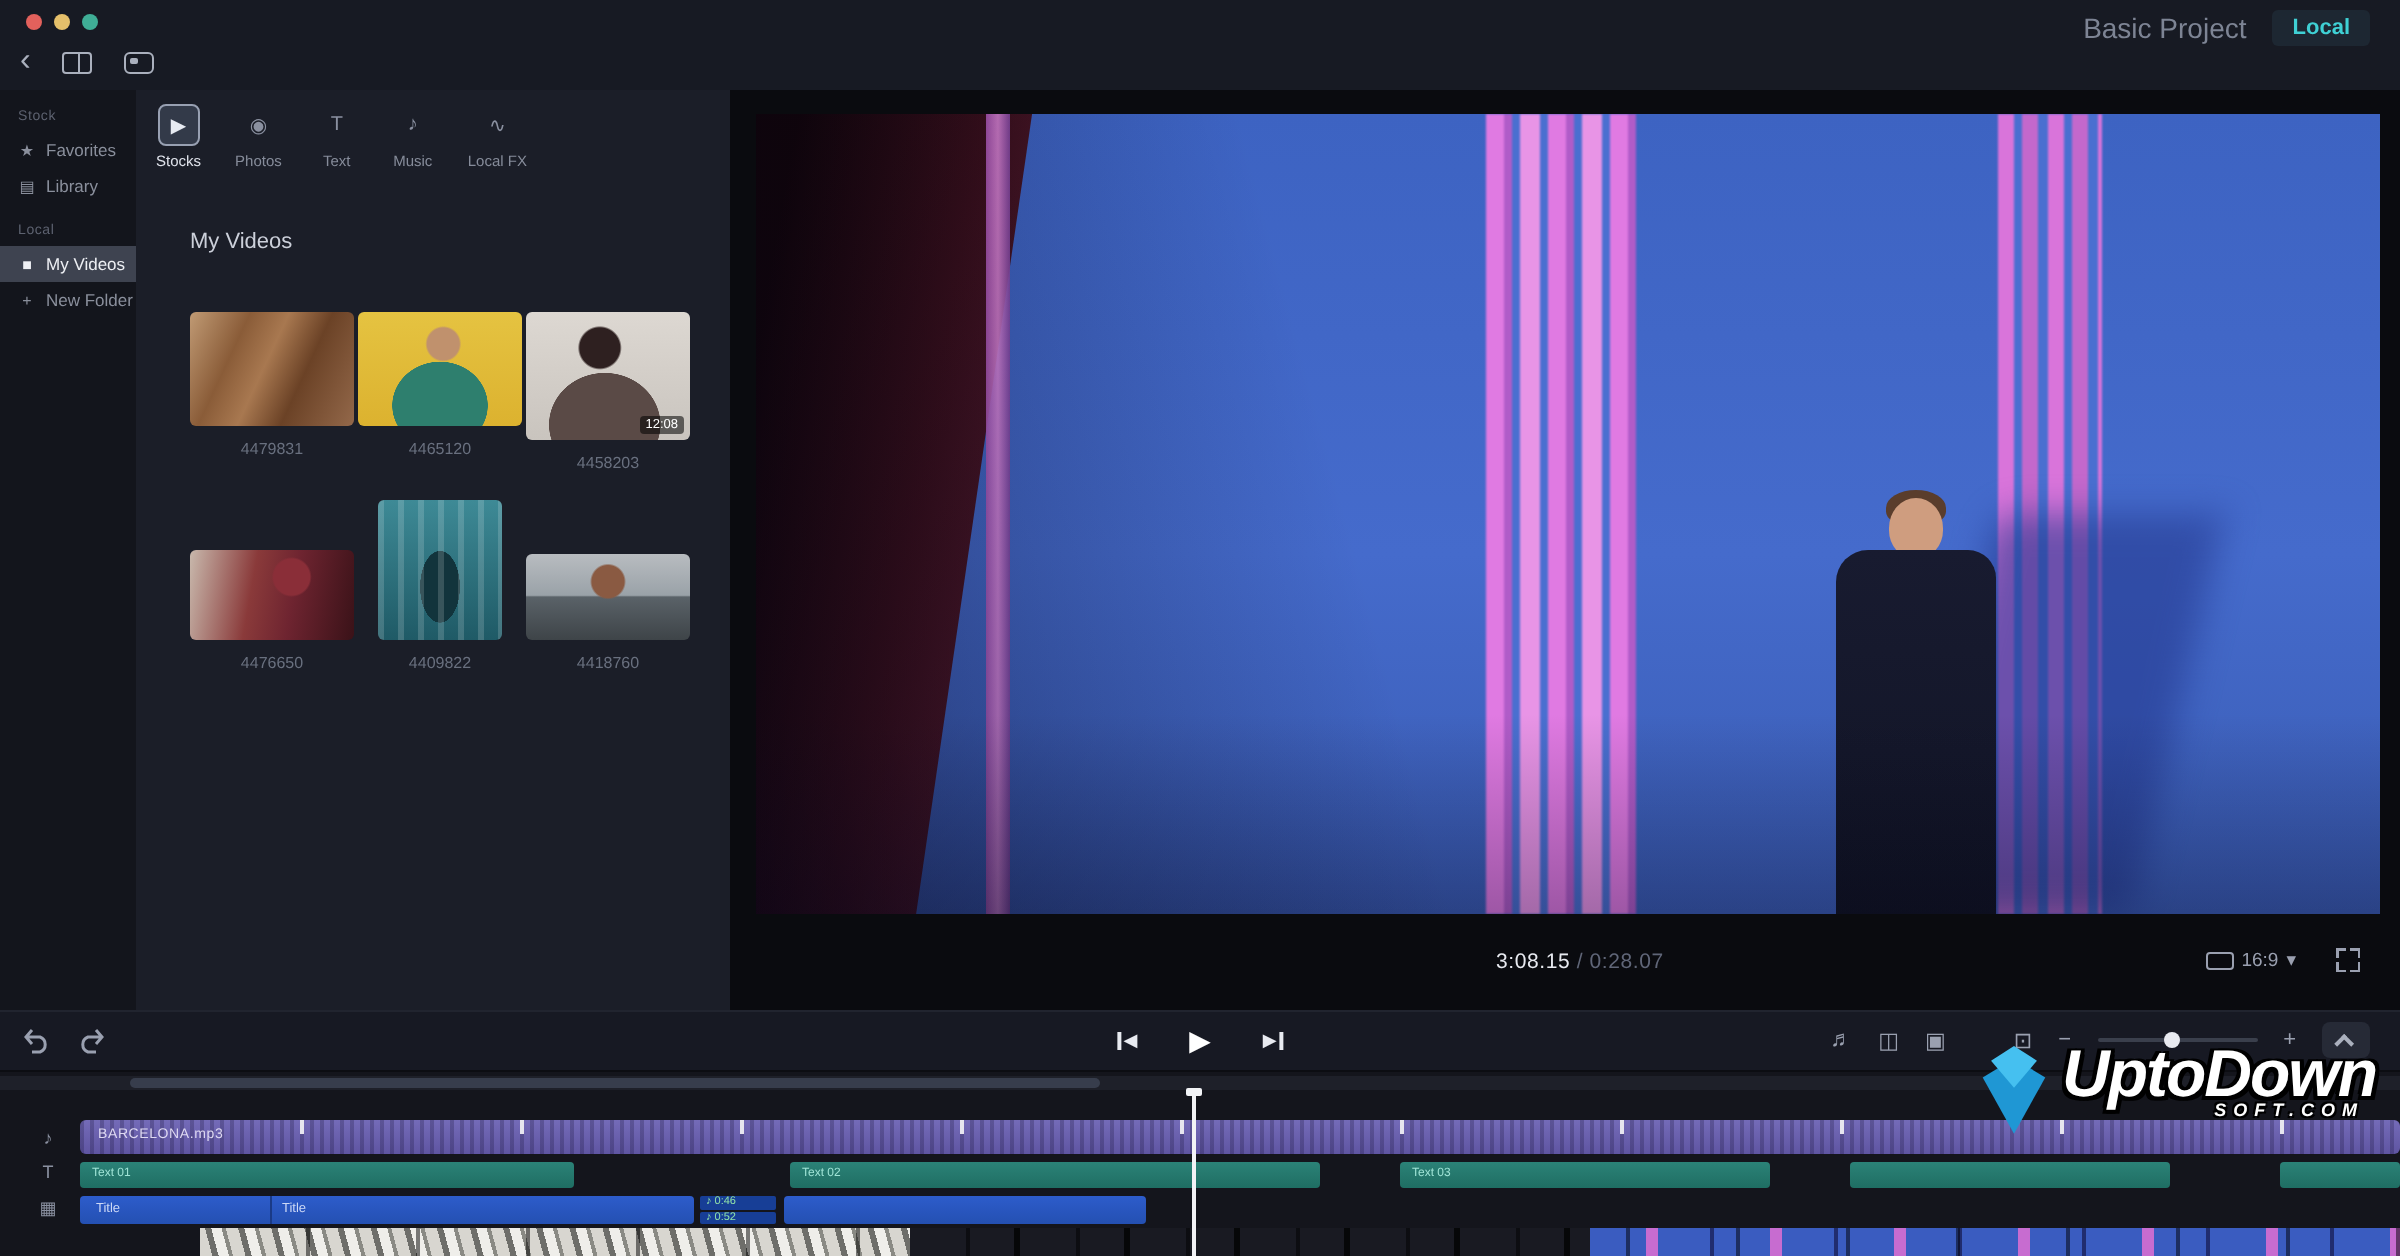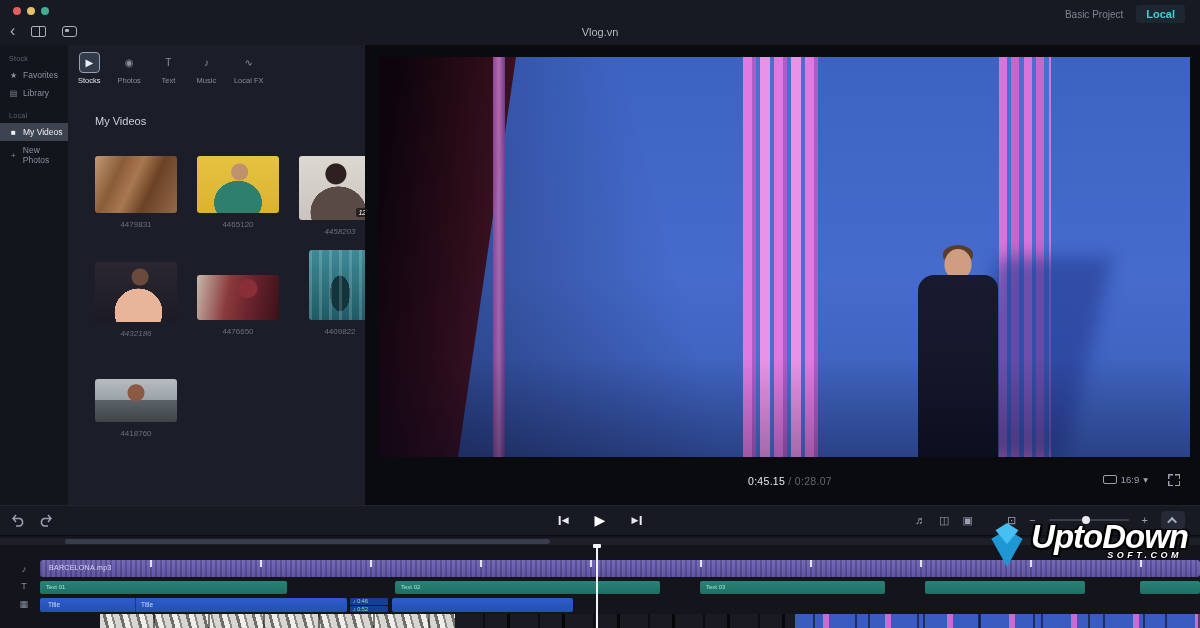--- a/index.html
+++ b/index.html
@@ -12,47 +12,47 @@
   .light { width:8px; height:8px; border-radius:50%; }
   .light.r { background:#e2615c; } .light.y { background:#e5c06b; } .light.g { background:#3fae96; }
   .nav-row { position:absolute; left:10px; top:24px; display:flex; align-items:center; gap:16px; }
   .back-btn { color:#aab0bd; font-size:16px; line-height:14px; cursor:default; }
   .book-icon { width:15px; height:11px; border:1.5px solid #aab0bd; border-radius:2px; position:relative; }
   .book-icon:before { content:""; position:absolute; left:50%; top:0; bottom:0; width:1.5px; background:#aab0bd; }
   .media-icon { width:15px; height:11px; border:1.5px solid #aab0bd; border-radius:3px; position:relative; }
   .media-icon:before { content:""; position:absolute; left:2px; top:2px; width:4px; height:3px; background:#aab0bd; border-radius:1px; }
   .tb-title { position:absolute; left:0; right:0; top:26px; text-align:center; font-size:11px; color:#b3b9c6; }
   .tb-right { position:absolute; right:14px; top:23px; display:flex; align-items:center; gap:14px; }
-  .project-label { font-size:10px; color:#7d8494; }
+  .project-label { font-size:14px; color:#7d8494; }
   .export-btn { font-size:11px; font-weight:bold; color:#3fd0d4; background:#1d2732; padding:3px 10px; border-radius:3px; }
 
   
   .rail { position:absolute; left:0; top:45px; width:68px; height:460px; background:#13151c; }
   .rail-header { font-size:7px; color:#5d6270; padding:10px 0 4px 9px; letter-spacing:.3px; }
   .rail-item { display:flex; align-items:center; gap:5px; font-size:8.5px; color:#8a8f9c; padding:4px 0 4px 9px; }
   .rail-item .ric { font-size:8px; width:9px; text-align:center; }
   .rail-item.selected { background:#3e4350; color:#eef0f4; }
 
   
   .panel { position:absolute; left:68px; top:45px; width:297px; height:460px; background:#1b1e28; }
   .tabs { position:absolute; left:10px; top:7px; display:flex; gap:17px; }
   .tab { display:flex; flex-direction:column; align-items:center; gap:3px; }
   .tab-iconbox { width:21px; height:21px; display:flex; align-items:center; justify-content:center;
                  font-size:10px; color:#8a90a0; border-radius:4px; border:1px solid transparent; }
   .tab-label { font-size:7.5px; color:#868c9a; white-space:nowrap; }
   .tab.selected .tab-iconbox { background:#333a49; border-color:#98a0b2; color:#e8ebf2; }
   .tab.selected .tab-label { color:#dfe2ea; }
   .media-header { position:absolute; left:27px; top:70px; font-size:11px; color:#ccd0da; }
-  .grid { position:absolute; left:27px; top:93px; display:grid; grid-template-columns:repeat(3,82px); column-gap:20px; }
+  .grid { position:absolute; left:27px; top:93px; display:grid; grid-template-columns:repeat(3,82px); column-gap:2px; }
   .cell { display:flex; flex-direction:column; align-items:center; justify-content:flex-end; padding-bottom:4px; }
   .cell .thumb { position:relative; width:82px; border-radius:3px; overflow:hidden; }
   .thumb-name { font-size:8px; color:#69707f; margin-top:7px; }
   .thumb-badge { position:absolute; right:3px; bottom:3px; font-size:6.5px; color:#fff; background:rgba(0,0,0,.55); padding:1px 3px; border-radius:2px; }
   .thumb-badge:empty { display:none; }
-  .row1 { height:95px; } .row2 { height:102px;font-style:italic; } .row3 { height:100px; }
+  .row1 { height:95px; } .row2 { height:102px; } .row3 { height:100px; }
   .t1 { height:57px; background:linear-gradient(115deg,#c09a74 0%,#8a5c38 28%,#a87850 46%,#6b4226 66%,#93684a 100%); }
   .t2 { height:57px; background:radial-gradient(circle at 52% 28%, #c0916d 0 8px, rgba(0,0,0,0) 9px),
         radial-gradient(ellipse 24px 22px at 50% 82%, #2e7f6e 0 99%, rgba(0,0,0,0) 100%),
         linear-gradient(#e5c341,#dcb22f); }
   .t3 { height:57px; background:radial-gradient(ellipse 24px 17px at 68% 52%, #4a4640 0 99%, rgba(0,0,0,0) 100%),
         radial-gradient(ellipse 13px 10px at 30% 62%, #55504a 0 99%, rgba(0,0,0,0) 100%),
         linear-gradient(#b08a64,#9a744e); }
   .t4 { height:64px; background:radial-gradient(circle at 45% 28%, #2e2020 0 10px, rgba(0,0,0,0) 11px),
         radial-gradient(ellipse 28px 26px at 48% 88%, #5a4a46 0 99%, rgba(0,0,0,0) 100%),
         linear-gradient(#ddd8d2,#c9c4be); }
@@ -166,21 +166,20 @@
     <div class="lights">
       <span class="light r"></span>
       <span class="light y"></span>
       <span class="light g"></span>
     </div>
     <div class="nav-row">
       <span class="back-btn">‹</span>
       <span class="book-icon"></span>
       <span class="media-icon"></span>
     </div>
-    <div class="tb-title">Vlog.vn</div>
     <div class="tb-right">
       <span class="project-label">Basic Project</span>
       <span class="export-btn">Local</span>
     </div>
   </div>
 
   <div class="rail">
     <div class="rail-header">Stock</div>
     <div class="rail-item">
       <span class="ric">★</span>
@@ -190,21 +189,21 @@
       <span class="ric">▤</span>
       <span>Library</span>
     </div>
     <div class="rail-header">Local</div>
     <div class="rail-item selected">
       <span class="ric">■</span>
       <span>My Videos</span>
     </div>
     <div class="rail-item">
       <span class="ric">+</span>
-      <span>New Photos</span>
+      <span>New Folder</span>
     </div>
   </div>
 
   <div class="panel">
     <div class="tabs">
       <div class="tab selected">
         <span class="tab-iconbox">▶</span>
         <span class="tab-label">Stocks</span>
       </div>
       <div class="tab">
@@ -234,24 +233,20 @@
       </div>
       <div class="cell row1">
         <div class="thumb t2"></div>
         <div class="thumb-name">4465120</div>
       </div>
       <div class="cell row2">
         <div class="thumb t4">
             <span class="thumb-badge">12:08</span>
           </div>
         <div class="thumb-name">4458203</div>
-      </div>
-      <div class="cell row2">
-        <div class="thumb t6"></div>
-        <div class="thumb-name">4432186</div>
       </div>
       <div class="cell row3">
         <div class="thumb t7"></div>
         <div class="thumb-name">4476650</div>
       </div>
       <div class="cell row3">
         <div class="thumb t8"></div>
         <div class="thumb-name">4409822</div>
       </div>
       <div class="cell row3">
@@ -270,21 +265,21 @@
       <div class="person-shadow"></div>
       <div class="person">
         <div class="hair"></div>
         <div class="head"></div>
         <div class="body"></div>
       </div>
       <div class="shade"></div>
     </div>
     <div class="pv-bottom">
       <div class="timecode">
-        <span>0:45.15</span>
+        <span>3:08.15</span>
         <span class="dim">/</span>
         <span class="dim">0:28.07</span>
       </div>
       <div class="aspect-ctl">
         <span class="rect-icon"></span>
         <span>16:9</span>
         <span>▾</span>
       </div>
       <span class="expand-icon"></span>
     </div>

